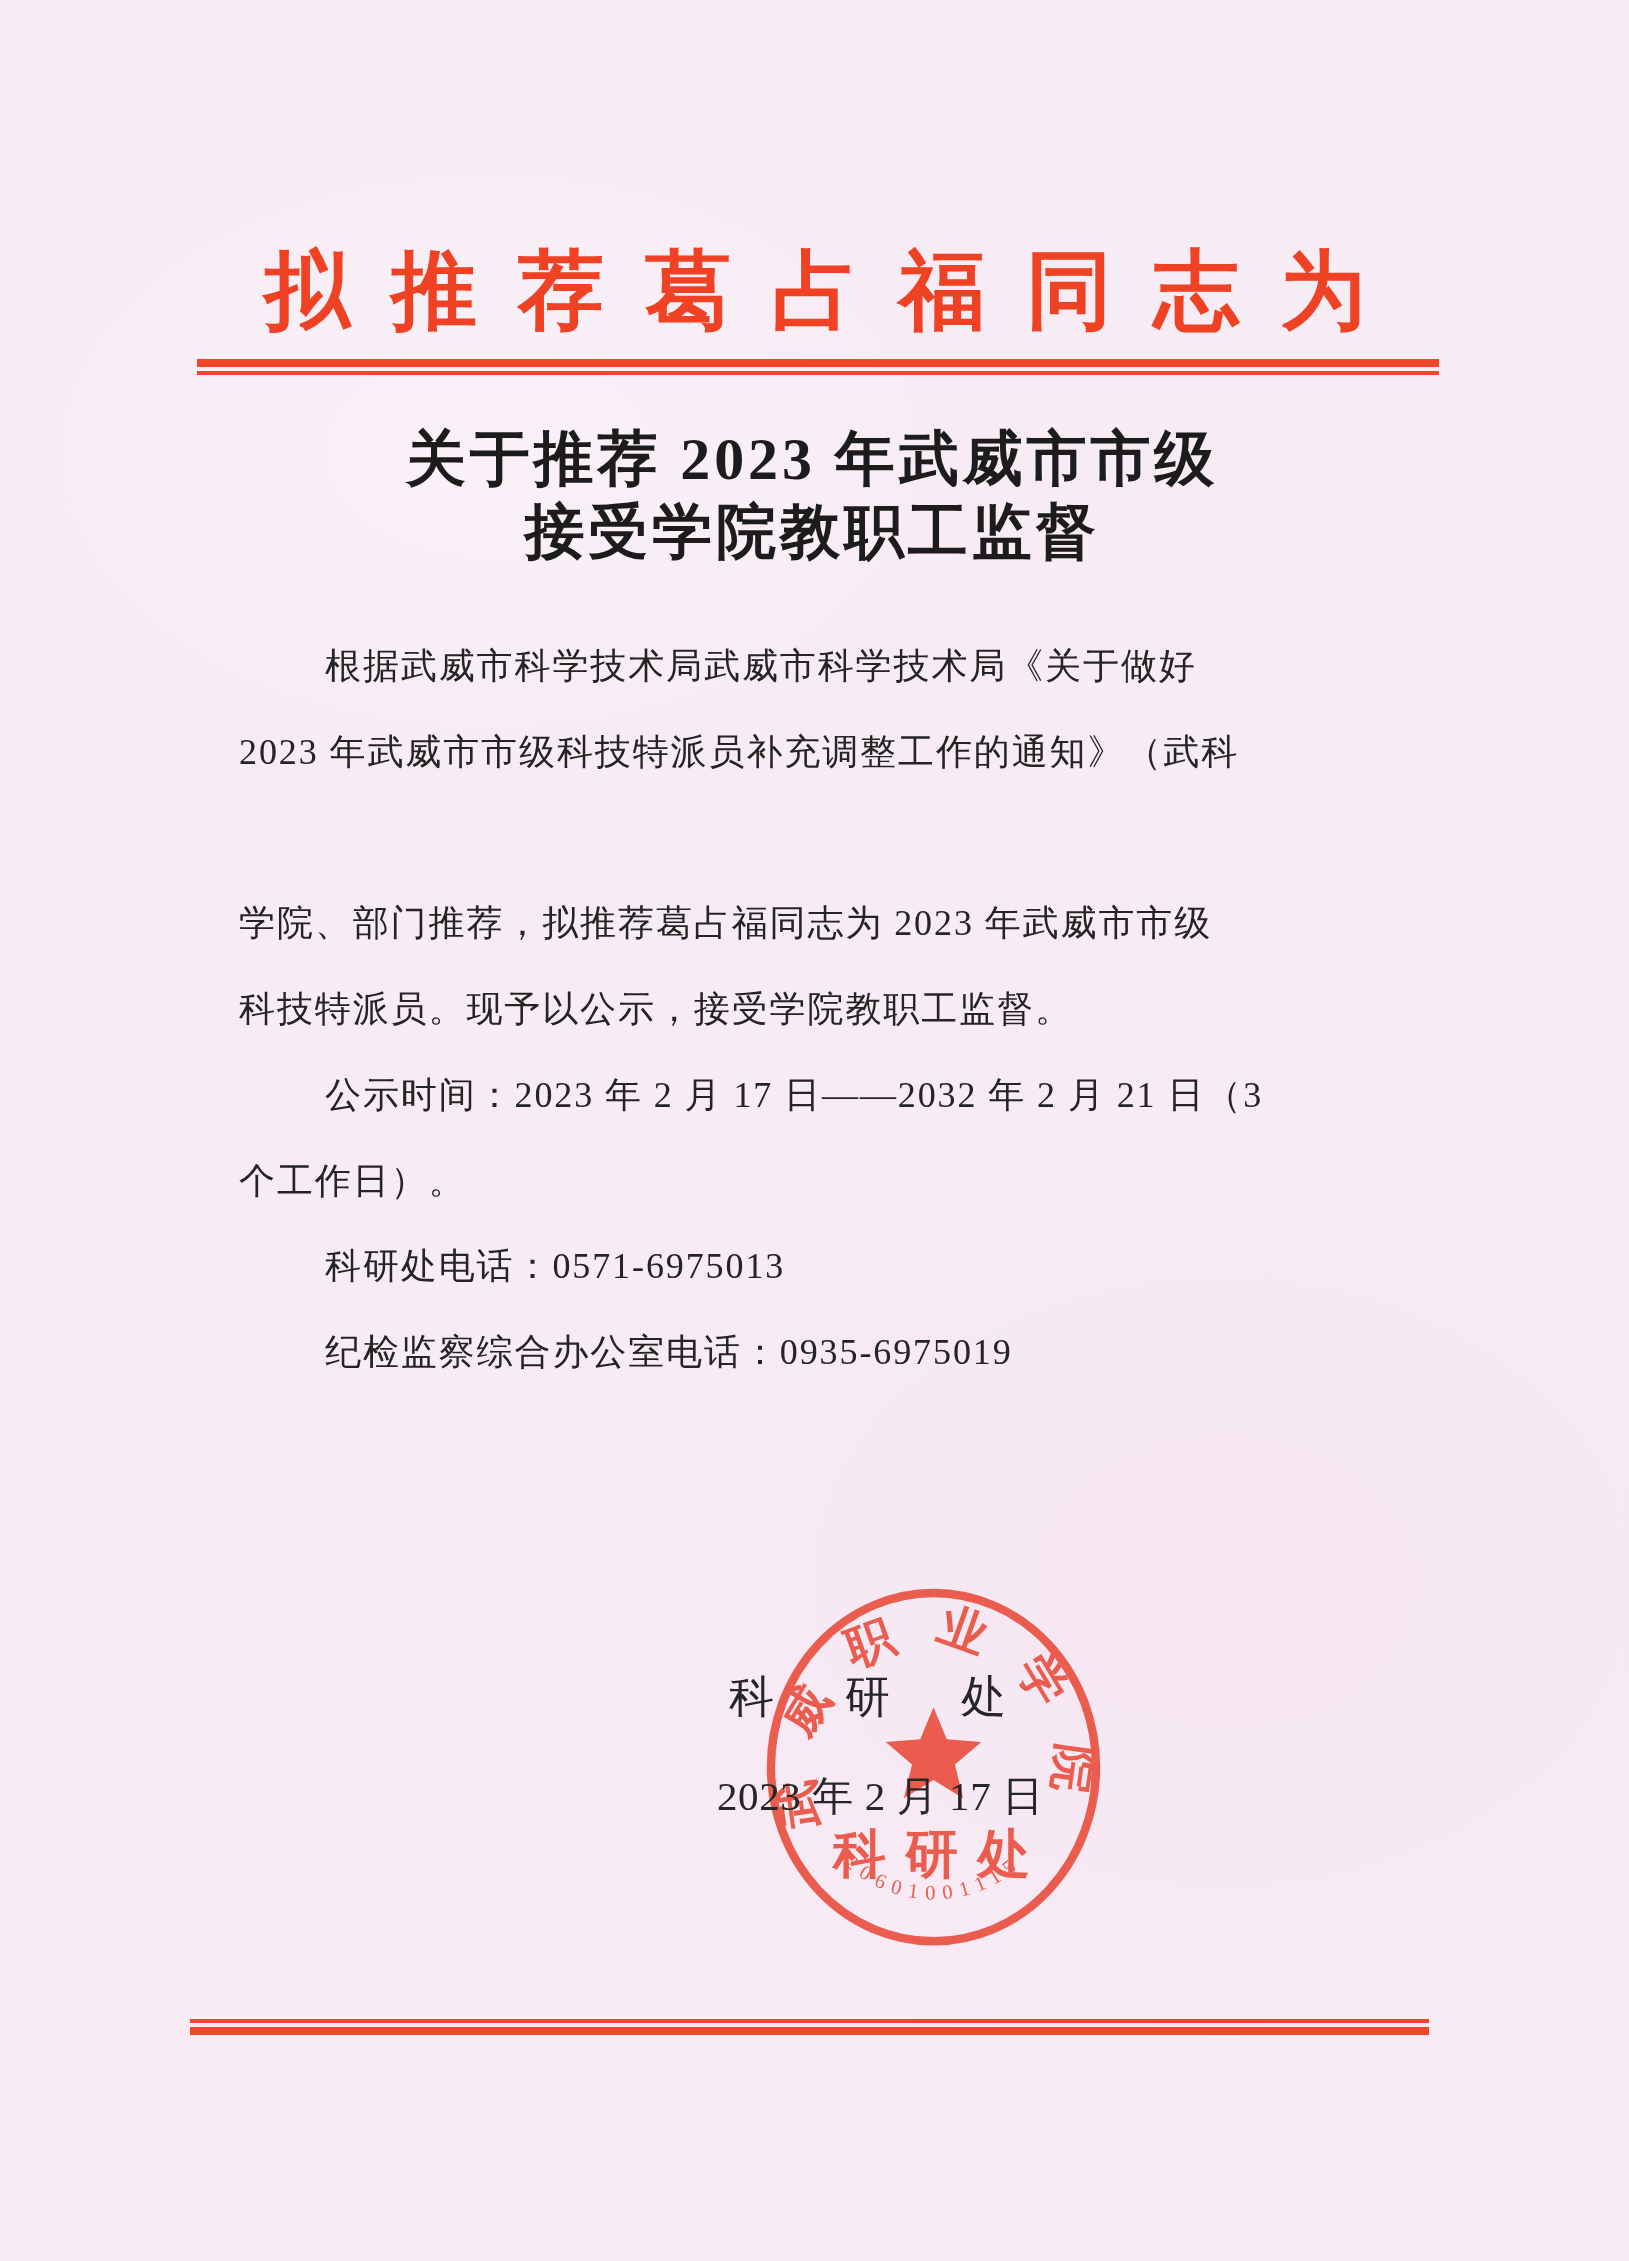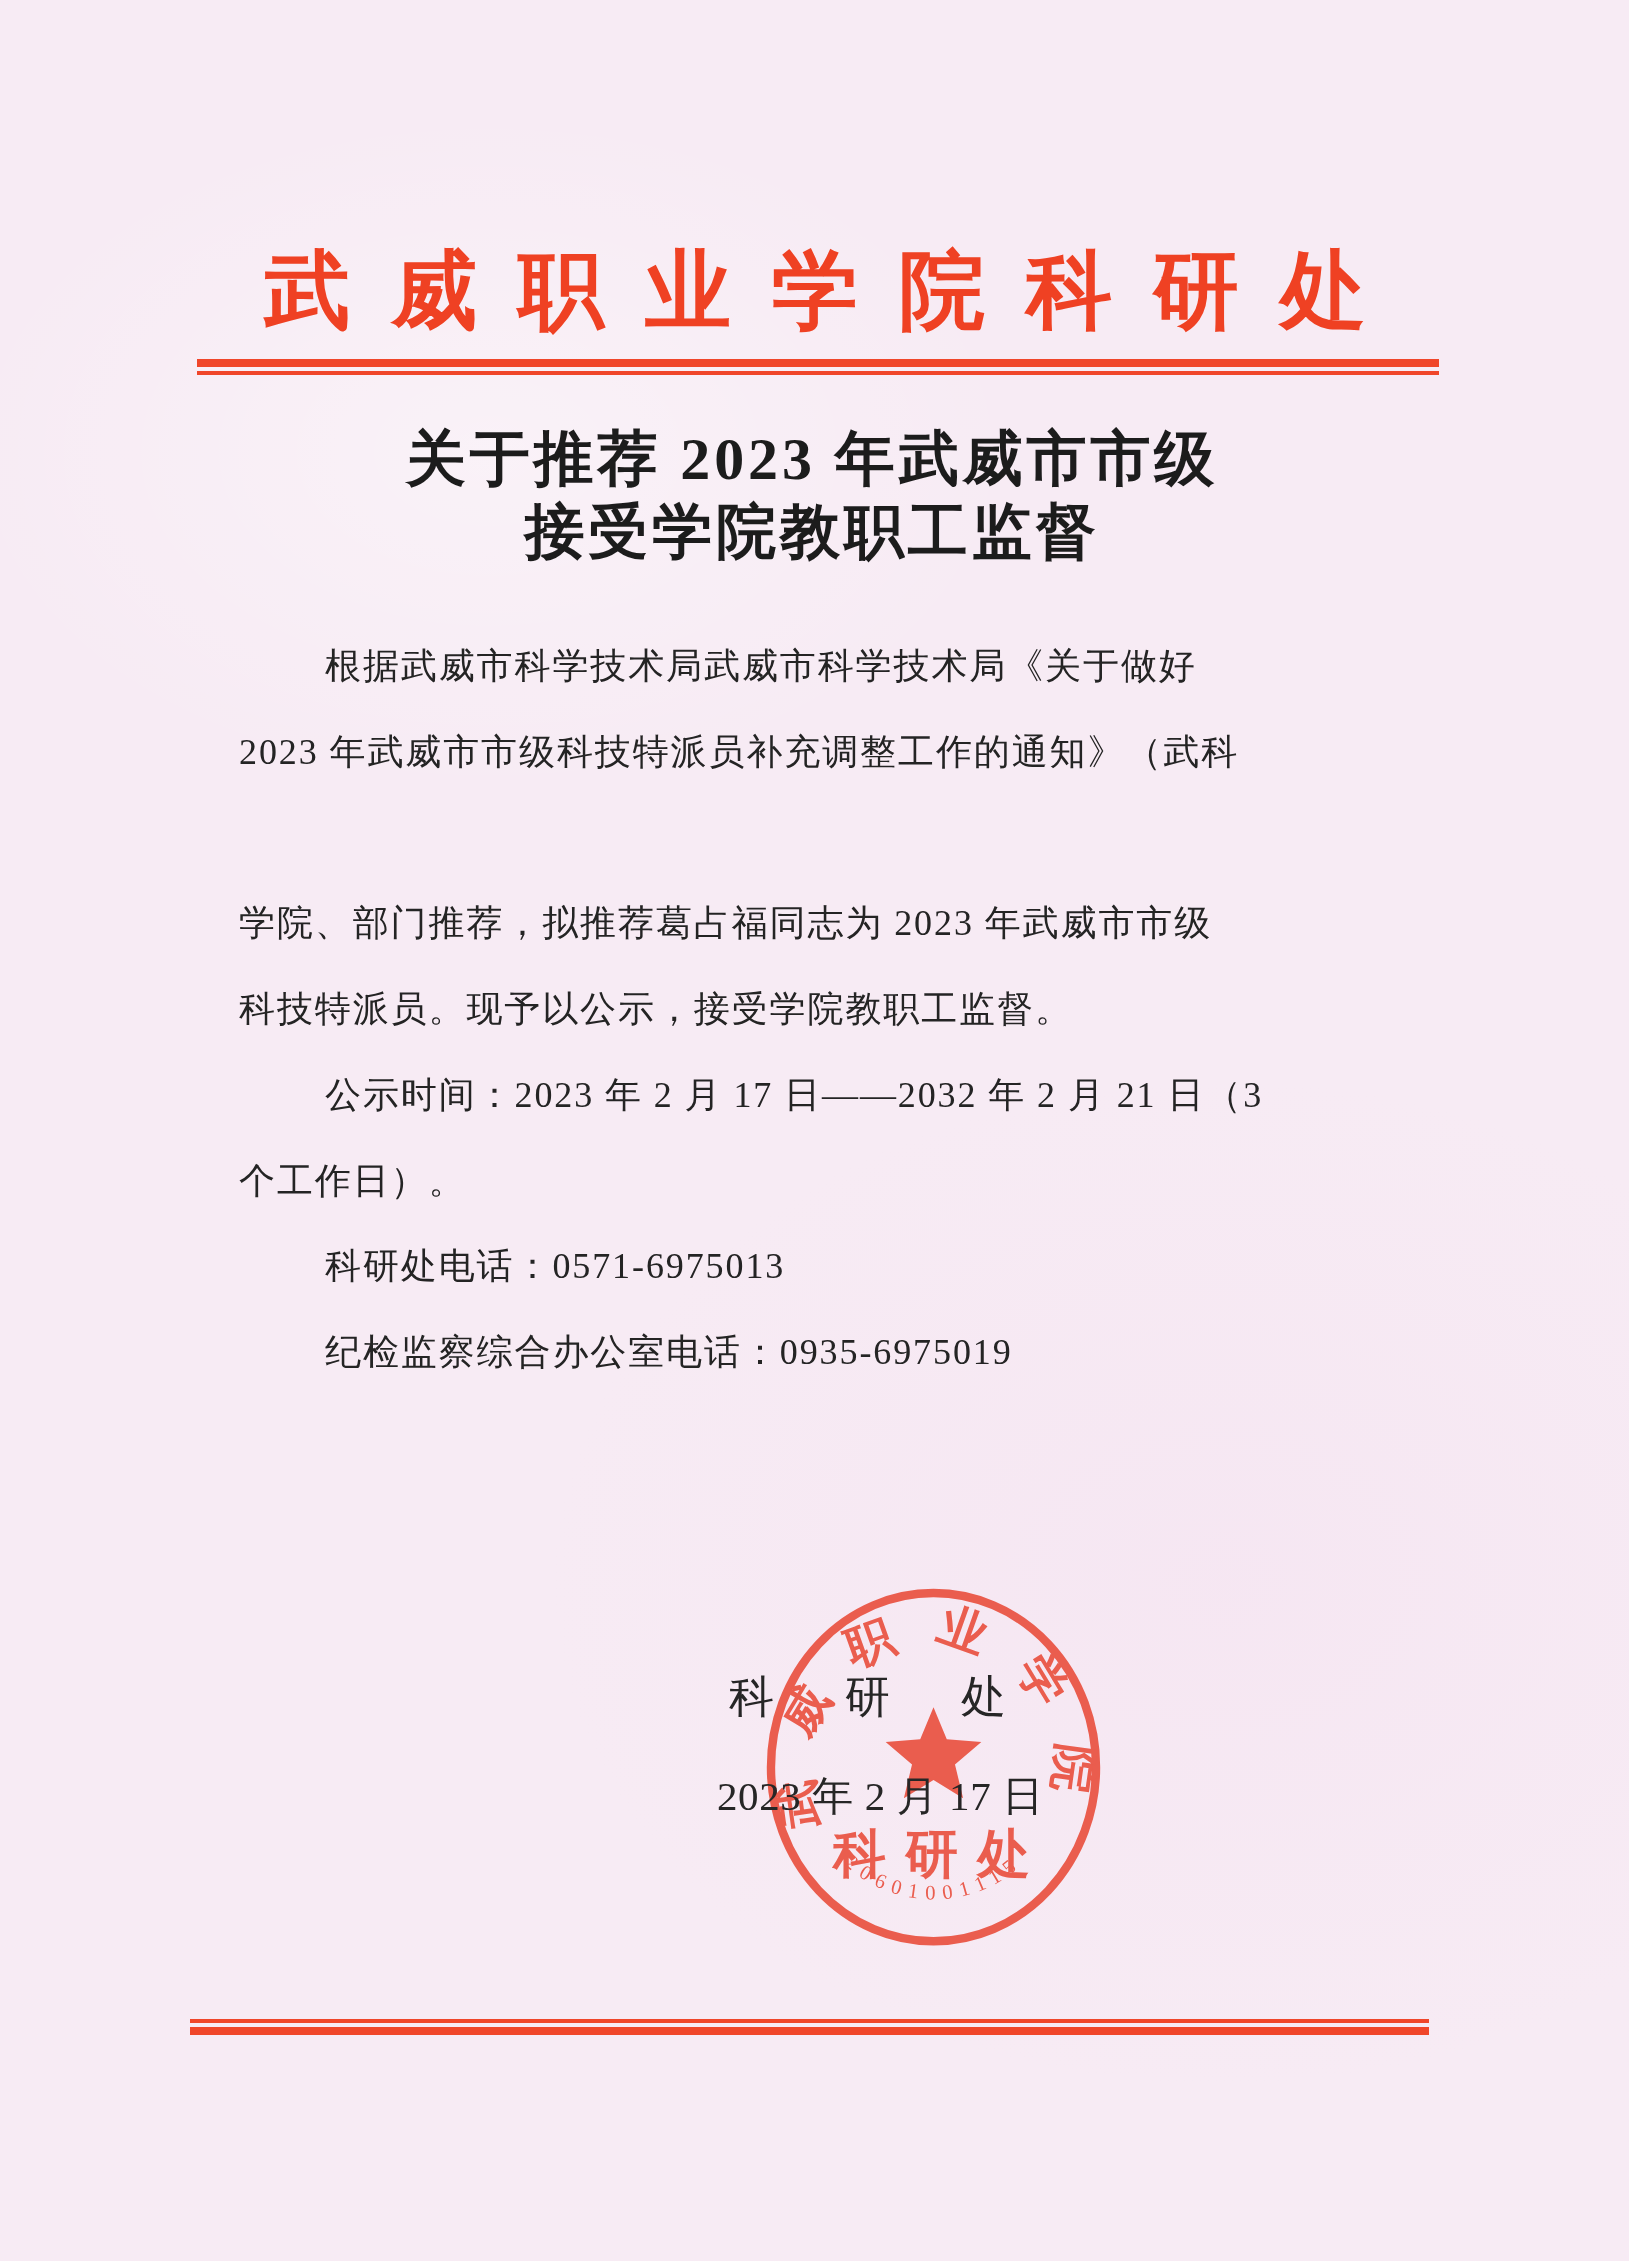--- a/index.html
+++ b/index.html
@@ -65,21 +65,21 @@
     z-index:1;
     opacity:.88;
   }
   .seal text{fill:#e94a38;}
 </style>
 </head>
 <body>
 
 <div class="page">
 
-  <div class="org-name">武威职业学院科研处</div>
+  <div class="org-name">拟推荐葛占福同志为</div>
   <div class="rule hdr-thick"></div>
   <div class="rule hdr-thin"></div>
 
   <div class="doc-title l1">关于推荐 2023 年武威市市级</div>
   <div class="doc-title l2">接受学院教职工监督</div>
 
   <div class="bline indent" style="top:642px">根据武威市科学技术局武威市科学技术局《关于做好</div>
   <div class="bline" style="top:728px">2023 年武威市市级科技特派员补充调整工作的通知》（武科</div>
   <div class="bline" style="top:899px">学院、部门推荐，拟推荐葛占福同志为 2023 年武威市市级</div>
   <div class="bline" style="top:985px">科技特派员。现予以公示，接受学院教职工监督。</div>

